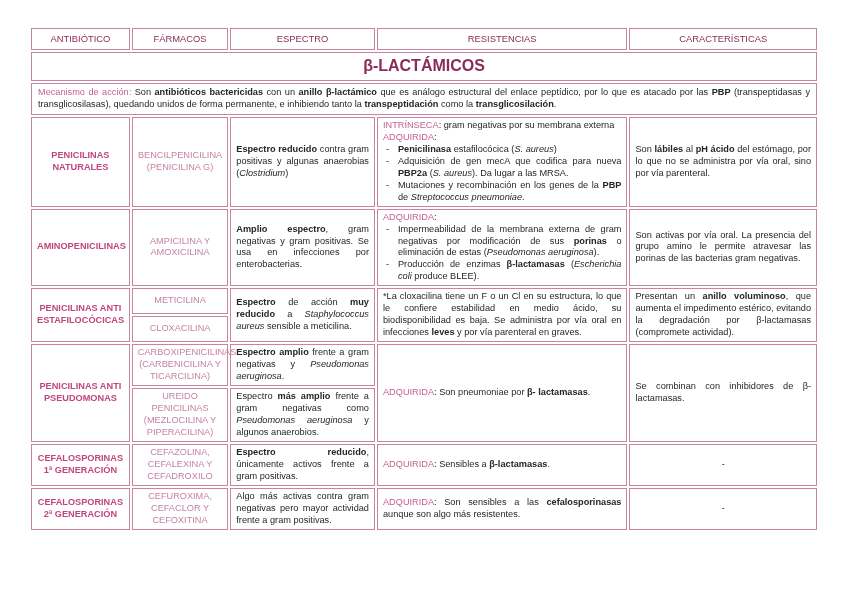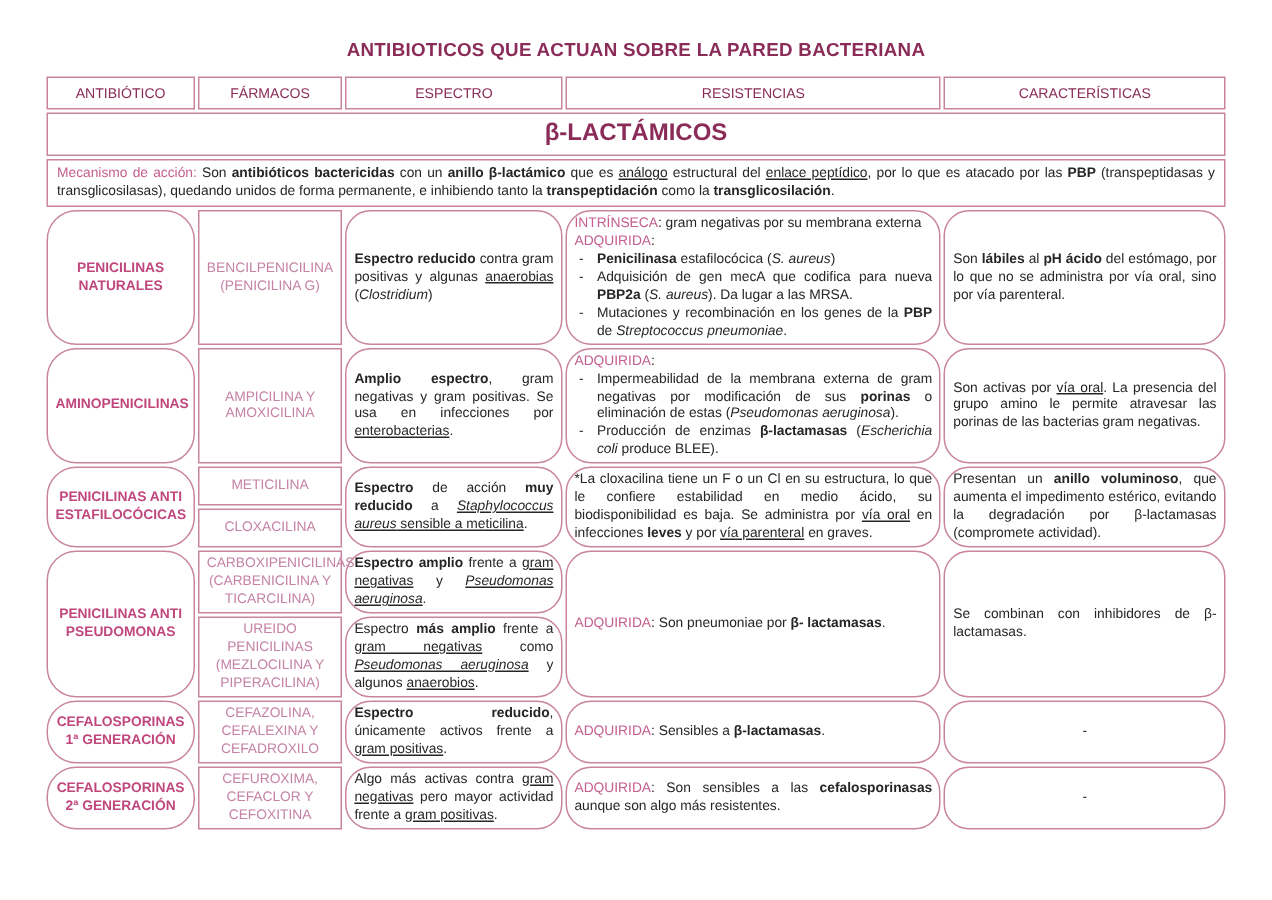--- a/index.html
+++ b/index.html
@@ -47,40 +47,39 @@
     margin-top:14px;
   }
   td.section{
     text-align:center;font-weight:bold;color:var(--accent_dark);
     font-size:16px;padding:3px 0;
   }
   td.mech{
     text-align:justify;padding:3px 6px;
   }
   td.td-ab{
-    text-align:center;font-weight:bold;color:var(--accent);border-radius:20px;
+    text-align:center;font-weight:bold;color:var(--accent);
   }
   td.td-fa{
     text-align:center;color:var(--accent_light);
   }
-  td.td-es,td.td-res,td.td-car{text-align:justify;border-radius:17px;}
+  td.td-es,td.td-res,td.td-car{text-align:justify;}
   .blk{text-align:inherit;}
   .li{display:flex;}
   .dash{flex:none;width:15px;padding-left:3px;}
   .libody{display:block;flex:1;text-align:justify;}
   .b{font-weight:bold;}
   .i{font-style:italic;}
-  .u{text-decoration:underline;}
+  .u{}
   .c-pink{color:var(--pink_label);}
 </style>
 </head>
 <body>
 
 <div class="page">
-  <h1 class="title">ANTIBIOTICOS QUE ACTUAN SOBRE LA PARED BACTERIANA</h1>
 
   <table class="main">
     <colgroup>
       <col style="width:12.7%">
       <col style="width:12.4%">
       <col style="width:18.6%">
       <col style="width:32.2%">
       <col style="width:24.1%">
     </colgroup>
     <thead>

